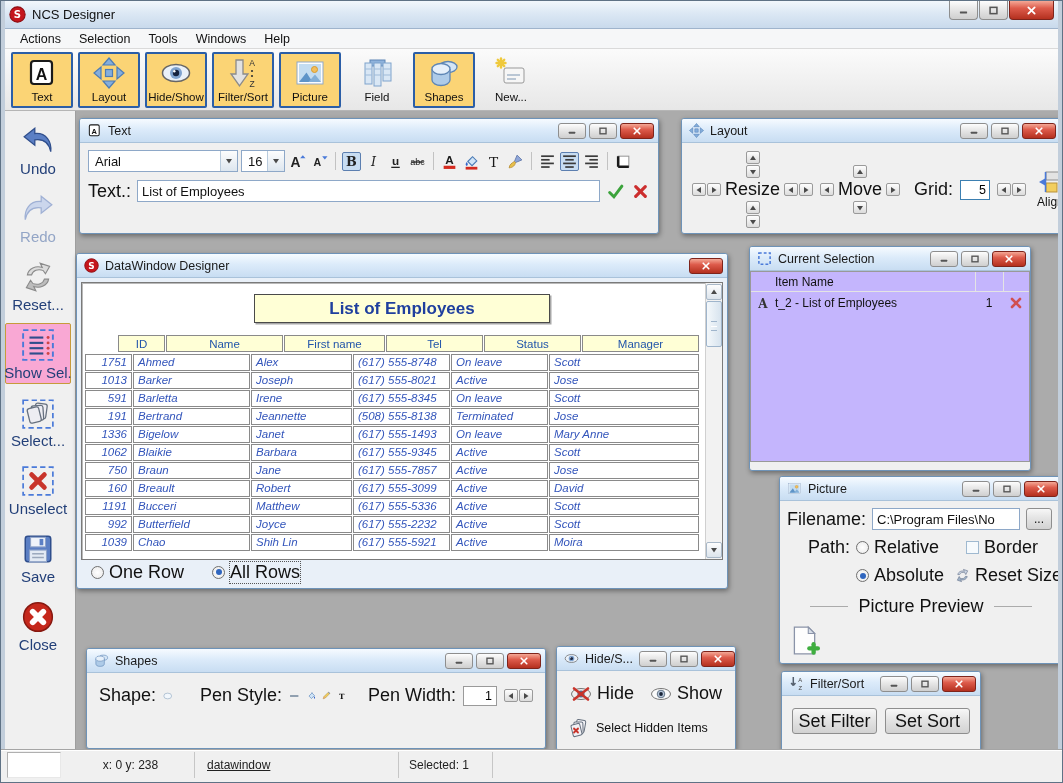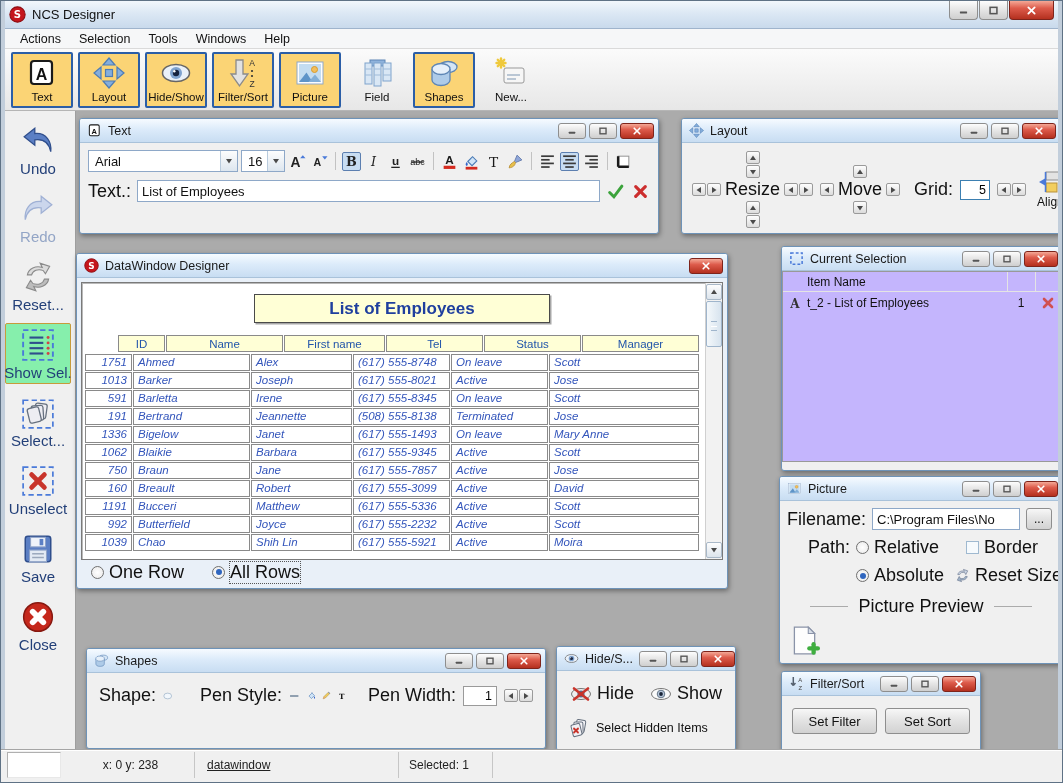--- a/index.html
+++ b/index.html
@@ -27,21 +27,21 @@
   .toolbar{height:62px;background:linear-gradient(#FBFBFB,#E7E7E7);border-bottom:1px solid #B5B5B5;display:flex;align-items:center;gap:5px;padding:0 0 0 10px;}
   .tool-btn{width:62px;height:56px;display:flex;flex-direction:column;align-items:center;justify-content:center;gap:2px;border:2px solid transparent;border-radius:2px;}
   .tool-btn.active{background:#FBD475;border-color:#2B5EA7;}
   .tool-btn .ti{width:32px;height:32px;}
   .tool-btn .tl{font-size:11.5px;color:#111;white-space:nowrap;}
 
   
   .workspace{position:relative;height:640px;}
   .side{position:absolute;left:0;top:0;bottom:0;width:75px;background:#F0F0F0;border-right:1px solid #9E9E9E;display:flex;flex-direction:column;align-items:center;gap:7px;padding-top:8px;}
   .side-btn{width:66px;padding:4px 0 2px;display:flex;flex-direction:column;align-items:center;gap:2px;border:1px solid transparent;border-radius:2px;}
-  .side-btn.active{background:#86efac;border-color:#C79B3B;justify-content:flex-end;}
+  .side-btn.active{background:#f9a8d4;border-color:#C79B3B;justify-content:flex-end;}
   .side-btn .si{width:34px;height:34px;}
   .side-btn .sl{font-size:15px;color:#223F78;white-space:nowrap;}
   .side-btn.disabled .sl{color:#93A5C6;}
 
   
   .panel{position:absolute;border:1px solid #6E93B8;border-radius:3px;background:#F0F0F0;box-shadow:1px 2px 5px rgba(0,0,0,.38);}
   .ptitle{height:24px;display:flex;align-items:center;gap:6px;padding:0 4px 0 7px;background:linear-gradient(#F6FBFF,#DCEBFA 45%,#C8DDF2);border-bottom:1px solid #A9C2DA;border-radius:2px 2px 0 0;font-size:12.5px;color:#1a1a1a;white-space:nowrap;overflow:hidden;}
   .ptitle .pi{width:15px;height:15px;flex:0 0 auto;}
   .pbody{position:relative;}
 
@@ -49,21 +49,21 @@
   .ibtn.on{background:#C8DDF2;border-color:#5C7FB0;}
   .i16{width:17px;height:17px;}
   .sep{width:1px;height:18px;background:#C2C2C2;margin:0 3px;}
   .tinput{background:#fff;border:1px solid #8EA8C8;height:22px;font-size:13px;font-family:"Liberation Sans",sans-serif;padding:0 4px;color:#111;}
   .combo{display:flex;align-items:center;background:#fff;border:1px solid #8EA8C8;height:22px;}
   .combo .cv{flex:1;font-size:13px;padding:0 6px;color:#111;overflow:hidden;white-space:nowrap;}
   .combo .cd{width:17px;height:100%;border-left:1px solid #B9CBDD;background:linear-gradient(#FDFDFD,#DDE6EF);display:flex;align-items:center;justify-content:center;}
   .combo .cd .ig{width:8px;height:8px;}
   .sbtn{width:14px;height:13px;border:1px solid #9A9A9A;border-radius:2px;background:linear-gradient(#FDFDFD,#DCDCDC);display:flex;align-items:center;justify-content:center;}
   .sbtn .ig{width:8px;height:8px;display:block;}
-  .win-btn{height:26px;border:1px solid #8E8E8E;border-radius:3px;background:linear-gradient(#F7F7F7,#E4E4E4 45%,#D2D2D2);font-size:13px;color:#111;display:flex;align-items:center;justify-content:center;}
+  .win-btn{height:26px;border:1px solid #8E8E8E;border-radius:3px;background:linear-gradient(#F7F7F7,#E4E4E4 45%,#D2D2D2);font-size:18px;color:#111;display:flex;align-items:center;justify-content:center;}
   .radio{width:13px;height:13px;border:1px solid #707070;border-radius:50%;background:radial-gradient(#fff,#E8E8E8);display:inline-flex;align-items:center;justify-content:center;flex:0 0 auto;}
   .radio.on::after{content:"";width:6px;height:6px;border-radius:50%;background:#2F66BF;}
   .checkbox{width:13px;height:13px;border:1px solid #9FB9D0;background:#F6FAFD;flex:0 0 auto;}
   .lbl{font-size:18px;color:#111;white-space:nowrap;}
 
   
   .p-text{left:78px;top:7px;width:580px;height:116px;}
   .tp-r1{display:flex;align-items:center;gap:3px;padding:7px 8px 4px;}
   .tp-r2{display:flex;align-items:center;gap:6px;padding:4px 8px;}
   .tp-r2 input{flex:1;}
@@ -97,21 +97,21 @@
   .dw-scroll{position:absolute;top:0;right:0;bottom:0;width:17px;background:#F2F2F2;border-left:1px solid #D0D0D0;}
   .dw-sb{position:absolute;left:0;width:16px;height:16px;border:1px solid #A8B8C8;border-radius:2px;background:linear-gradient(#FDFDFD,#DCE4EC);display:flex;align-items:center;justify-content:center;}
   .dw-sb .ig{width:8px;height:8px;}
   .dw-thumb{position:absolute;left:0;top:18px;width:16px;height:46px;border:1px solid #9FB5CC;border-radius:2px;background:linear-gradient(90deg,#F4F8FB,#D7E3EE);}
   .dw-thumb::after{content:"";position:absolute;left:4px;right:4px;top:19px;height:8px;border-top:1px solid #9FB5CC;border-bottom:1px solid #9FB5CC;background:linear-gradient(#fff,#fff) center/100% 1px no-repeat;}
   .dw-radios{height:24px;display:flex;align-items:center;gap:28px;padding-left:10px;}
   .ritem{display:flex;align-items:center;gap:5px;}
   .focus-dots{outline:1px dotted #555;}
 
   
-  .p-cs{left:780px;top:135px;width:282px;height:225px;}
+  .p-cs{left:748px;top:135px;width:282px;height:225px;}
   .cs-list{height:calc(100% - 32px);background:#c4b5fd;border:1px solid #999;}
   .cs-hrow,.cs-row{display:grid;grid-template-columns:24px 1fr 28px 26px;align-items:center;}
   .cs-hrow{height:20px;border-bottom:1px solid #E4E4E4;}
   .cs-hrow .ch{font-size:12px;color:#111;}
   .cs-hrow .cl{border-left:1px solid #E4E4E4;height:100%;}
   .cs-row{height:22px;}
   .cs-row .ci{width:14px;height:14px;margin-left:5px;}
   .cs-row .cn{font-size:12px;color:#111;overflow:hidden;white-space:nowrap;}
   .cs-row .cc{font-size:12px;color:#111;text-align:center;}
   .cs-row .cx{width:12px;height:12px;margin:0 auto;}

